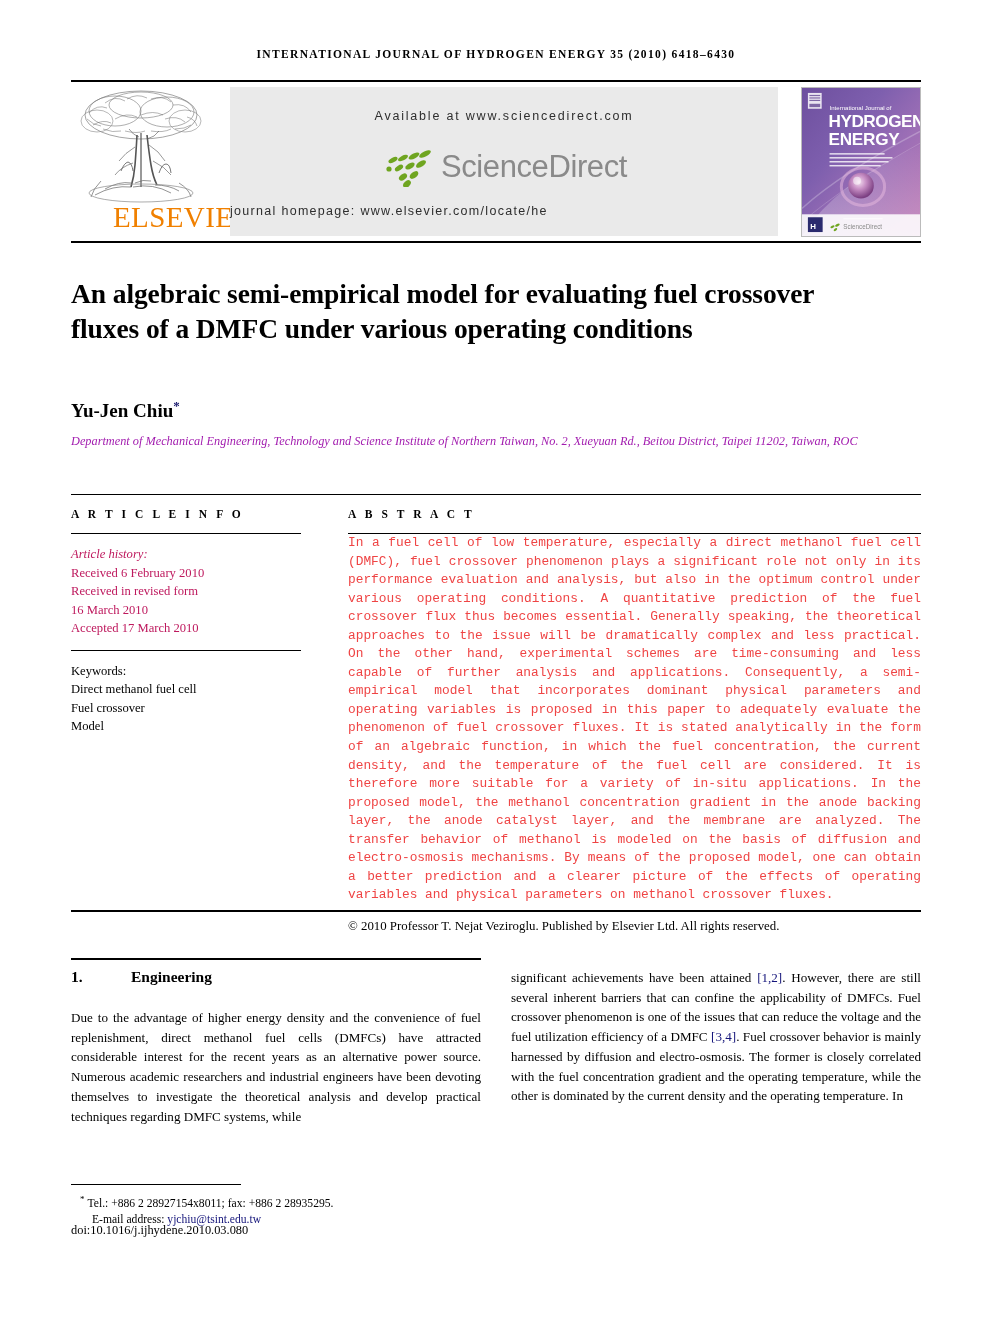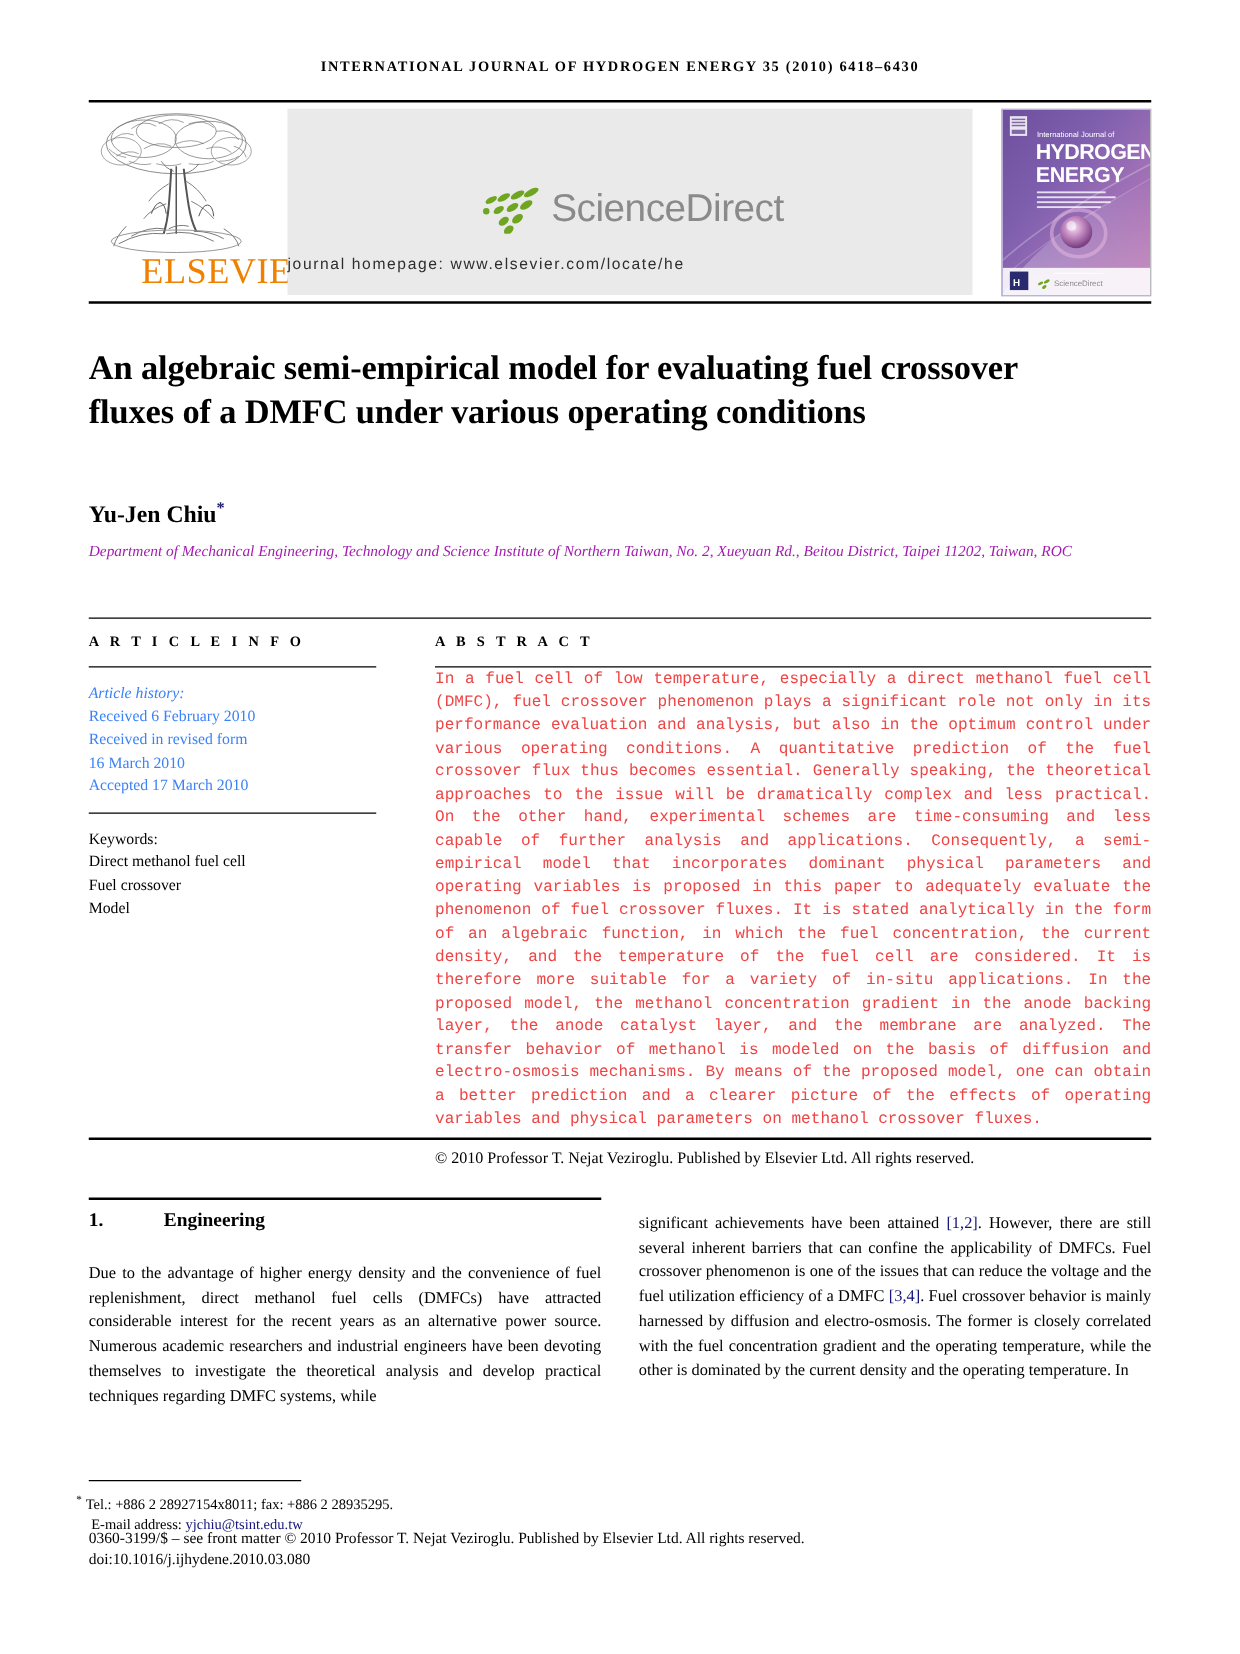--- a/index.html
+++ b/index.html
@@ -205,21 +205,21 @@
     height: 1px;
     background: #000;
     margin-top: 13px;
   }
 
   .info-body {
     margin-top: 11px;
     font-family: "Liberation Serif", serif;
     font-size: 12.6px;
     line-height: 18.5px;
-    color: #3b82f6;
+    color: #be185d;
   }
   .info-body .ital { font-style: italic; }
   .info-sep {
     height: 1px;
     background: #000;
     margin: 12px 0 0 0;
   }
   .info-kw {
     margin-top: 11px;
     font-family: "Liberation Serif", serif;
@@ -290,21 +290,21 @@
 
   
   .foot-rule {
     position: absolute;
     left: 71px; top: 1184px;
     width: 170px; height: 1px;
     background: #000;
   }
   .footnote {
     position: absolute;
-    left: 61px; top: 1191px;
+    left: 80px; top: 1191px;
     width: 420px;
     font-family: "Liberation Serif", serif;
     font-size: 11.6px;
     line-height: 16.5px;
     color: #000;
   }
   .footnote .fstar {
     vertical-align: super;
     font-size: 9px;
     margin-right: 3px;
@@ -363,20 +363,21 @@
           </g>
 
           <path d="M46 86 q3 -8 7 -9 q4 1 5 9" stroke="#555" stroke-width="0.8"></path>
           <path d="M84 88 q3 -9 7 -9 q4 0 5 9" stroke="#555" stroke-width="0.8"></path>
         </g>
       </svg>
       <div class="elsevier-word" style="top:118px;">ELSEVIER</div>
     </div>
 
     <div class="sd-banner">
+      <div class="sd-available">Available at www.sciencedirect.com</div>
       <div class="sd-logo-row">
         <svg class="sd-leaves" viewBox="0 0 54 40">
           <g fill="#6FA520">
             <ellipse cx="44" cy="7" rx="6.5" ry="2.6" transform="rotate(-28 44 7)"></ellipse>
             <ellipse cx="33" cy="9" rx="6" ry="2.5" transform="rotate(-28 33 9)"></ellipse>
             <ellipse cx="22" cy="11" rx="5.5" ry="2.4" transform="rotate(-28 22 11)"></ellipse>
             <ellipse cx="12" cy="13" rx="5" ry="2.3" transform="rotate(-28 12 13)"></ellipse>
             <ellipse cx="40" cy="17" rx="5.6" ry="2.8" transform="rotate(-32 40 17)"></ellipse>
             <ellipse cx="29" cy="19" rx="5.2" ry="2.7" transform="rotate(-32 29 19)"></ellipse>
             <ellipse cx="18" cy="21" rx="4.6" ry="2.5" transform="rotate(-32 18 21)"></ellipse>
@@ -508,17 +509,16 @@
     <p class="body-p"><span>significant achievements have been attained </span><span class="cite">[1,2]</span><span>. However, there are still several inherent barriers that can confine the applicability of DMFCs. Fuel crossover phenomenon is one of the issues that can reduce the voltage and the fuel utilization efficiency of a DMFC </span><span class="cite">[3,4]</span><span>. Fuel crossover behavior is mainly harnessed by diffusion and electro-osmosis. The former is closely correlated with the fuel concentration gradient and the operating temperature, while the other is dominated by the current density and the operating temperature. In</span></p>
   </div>
 
   <div class="foot-rule"></div>
   <div class="footnote">
     <div><span class="fstar">*</span><span>Tel.: +886 2 28927154x8011; fax: +886 2 28935295.</span></div>
     <div class="indent1"><span>E-mail address: </span><span class="email-link">yjchiu@tsint.edu.tw</span></div>
   </div>
 
   <div class="front-matter">
-    <div>0360-3199/$ – see front matter © 2010 Professor T. Nejat Veziroglu. Published by Elsevier Ltd. All rights reserved.</div>
     <div>doi:10.1016/j.ijhydene.2010.03.080</div>
   </div>
 
 </div>
 
 </body></html>

